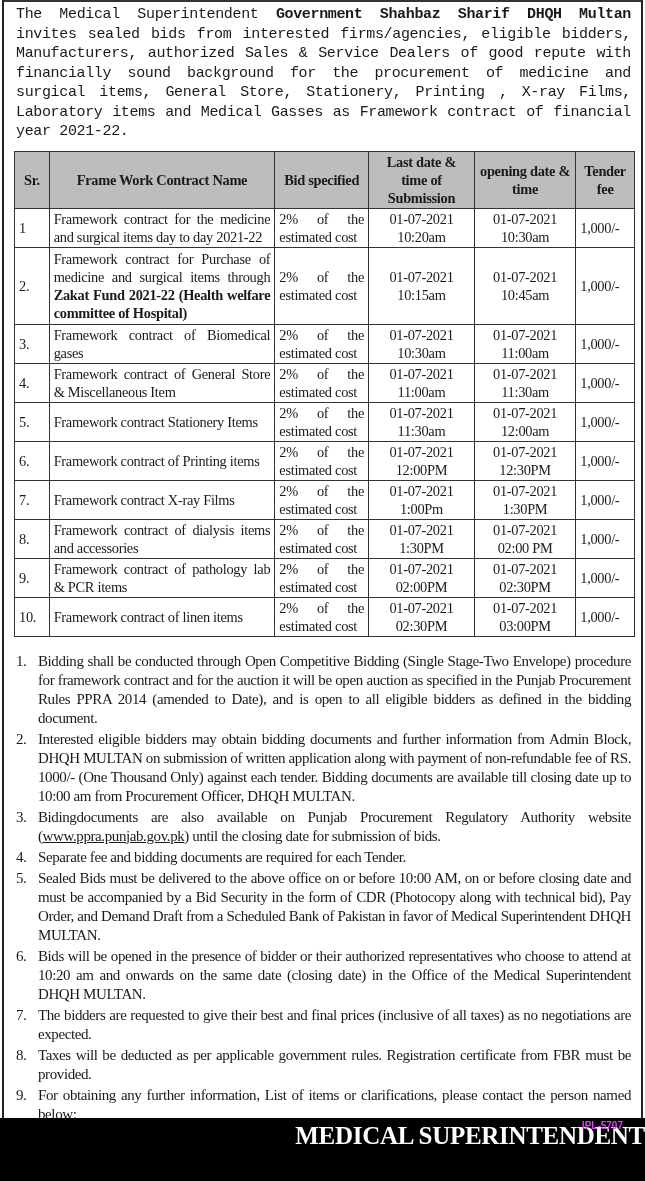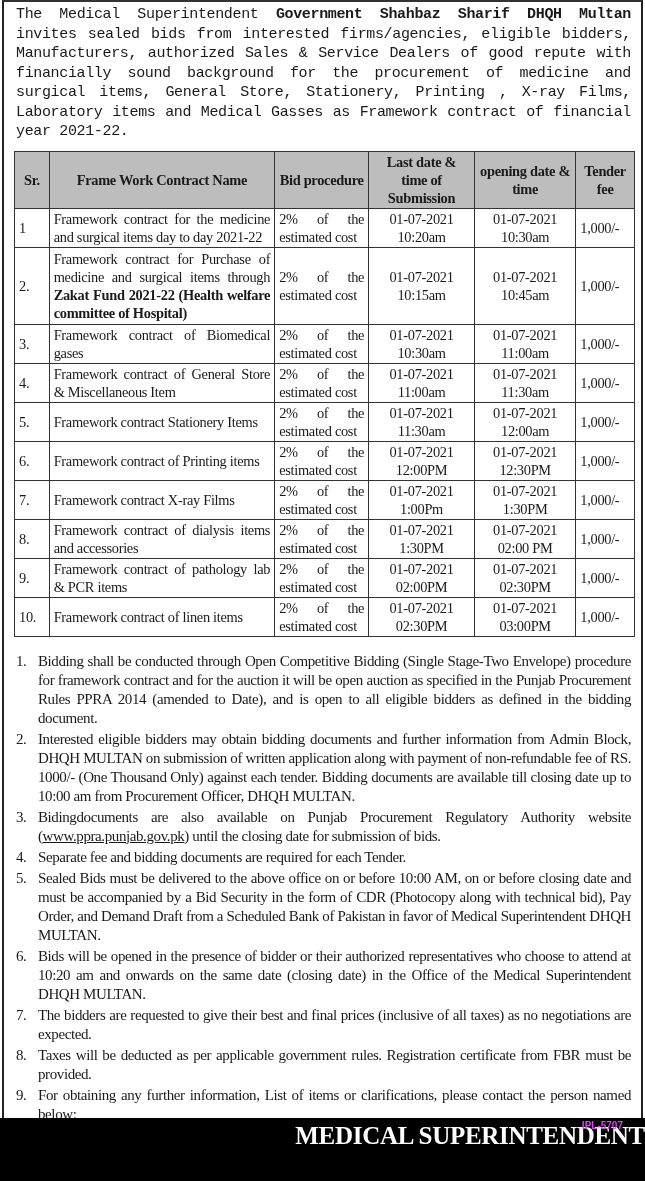--- a/index.html
+++ b/index.html
@@ -70,21 +70,21 @@
 
   <p class="intro">
     <span>The Medical Superintendent </span><b>Government Shahbaz Sharif  DHQH Multan</b><span> invites sealed bids from interested firms/agencies, eligible bidders, Manufacturers, authorized Sales &amp; Service Dealers of good repute with financially sound background  for  the procurement of medicine and surgical items, General Store, Stationery, Printing , X-ray Films, Laboratory items and Medical Gasses as Framework contract of financial year 2021-22.</span>
   </p>
 
   <table class="tender">
     <thead>
       <tr>
         <th>Sr.</th>
         <th>Frame Work Contract Name</th>
-        <th>Bid procedure</th>
+        <th>Bid specified</th>
         <th>Last date &amp; time of Submission</th>
         <th>opening date &amp; time</th>
         <th>Tender fee</th>
       </tr>
     </thead>
     <tbody id="tbody">
         <tr class="row">
           <td class="sr">1</td>
           <td class="name"><span>Framework contract for the medicine and surgical items day to day 2021-22</span></td>
           <td class="bid">

